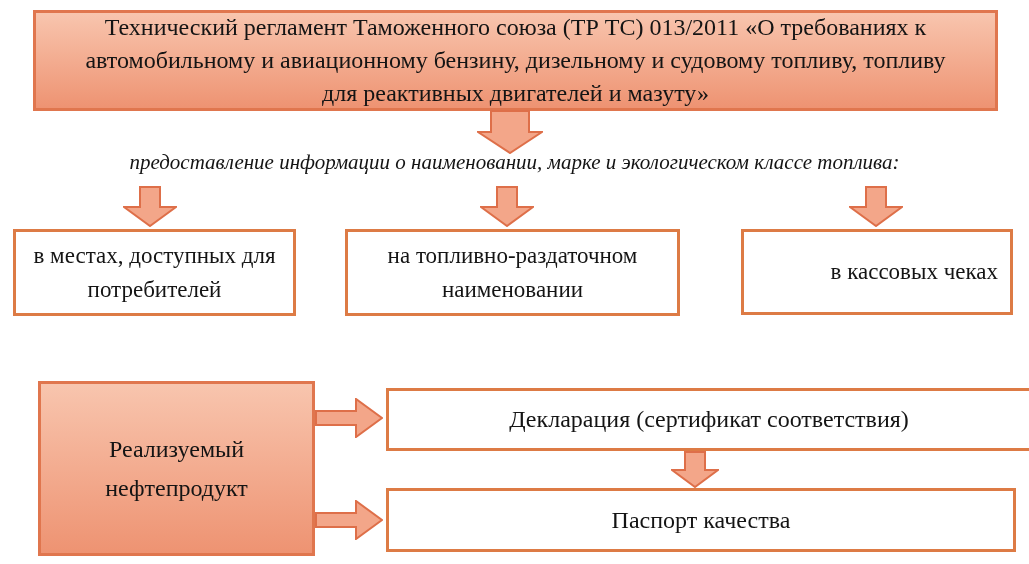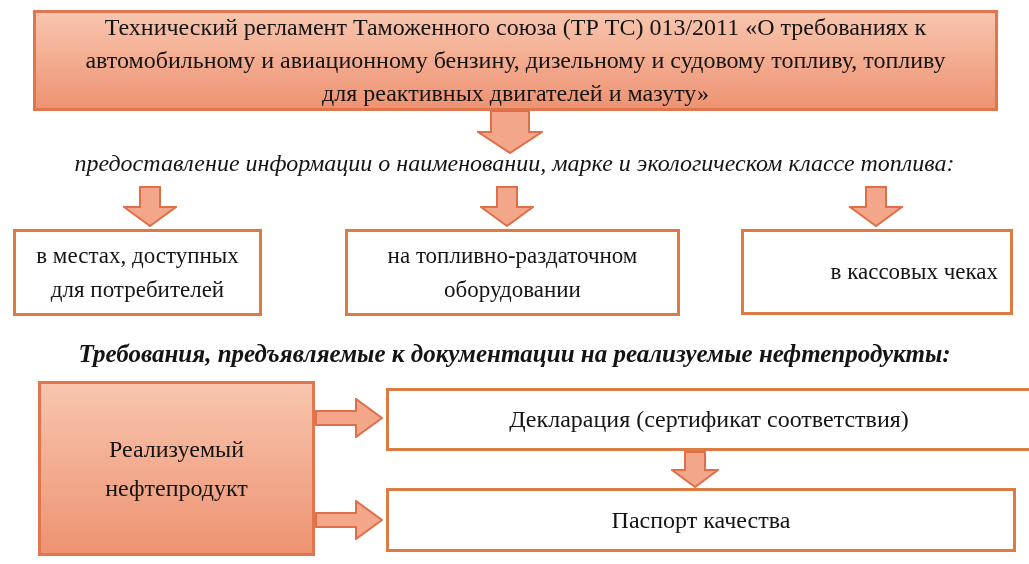--- a/index.html
+++ b/index.html
@@ -39,29 +39,29 @@
   }
   .title-box{
     left:33px;top:10px;width:965px;height:101px;
     font-size:24px;line-height:1.38;
     padding:11px 38px;
   }
   .caption{
     left:0;top:150px;width:1029px;
     text-align:center;
     font-style:italic;
-    font-size:24px;
+    font-size:21px;
   }
   .docs-heading{
     left:0;top:340px;width:1029px;
     text-align:center;
     font-style:italic;font-weight:bold;
     font-size:25px;
   }
-  .info-box-1{left:13px;top:229px;width:249px;height:87px;}
+  .info-box-1{left:13px;top:229px;width:283px;height:87px;}
   .info-box-2{left:345px;top:229px;width:335px;height:87px;}
   .info-box-3{left:741px;top:229px;width:272px;height:86px;justify-content:flex-end;}
   .source-box{
     left:38px;top:381px;width:277px;height:175px;
     font-size:24px;line-height:1.6;
     padding:0 20px;
   }
   .doc-box-1{left:386px;top:388px;width:646px;height:63px;font-size:24px;}
   .doc-box-2{left:386px;top:488px;width:630px;height:64px;font-size:24px;text-align:center;}
   .arrow{display:block;}
@@ -101,27 +101,26 @@
     <polygon points="17,1 37,1 37,21 53,21 27,40 1,21 17,21"></polygon>
   </svg>
   <svg class="abs arrow small-arrow-3" viewBox="0 0 54 41" aria-hidden="true">
     <polygon points="17,1 37,1 37,21 53,21 27,40 1,21 17,21"></polygon>
   </svg>
 
   <div class="abs white-box info-box-1">
     <span>в местах, доступных для потребителей</span>
   </div>
   <div class="abs white-box info-box-2">
-    <span>на топливно-раздаточном оборудовании</span>
+    <span>на топливно-раздаточном наименовании</span>
   </div>
   <div class="abs white-box info-box-3">
     <span>в кассовых чеках</span>
   </div>
 
-  <div class="abs docs-heading">Требования, предъявляемые к документации на реализуемые нефтепродукты:</div>
 
   <div class="abs salmon-box source-box">
     <span>Реализуемый нефтепродукт</span>
   </div>
 
   <svg class="abs arrow right-arrow-1" viewBox="0 0 68 40" aria-hidden="true">
     <polygon points="1,13 41,13 41,1 67,20 41,39 41,27 1,27"></polygon>
   </svg>
   <svg class="abs arrow right-arrow-2" viewBox="0 0 68 40" aria-hidden="true">
     <polygon points="1,13 41,13 41,1 67,20 41,39 41,27 1,27"></polygon>

